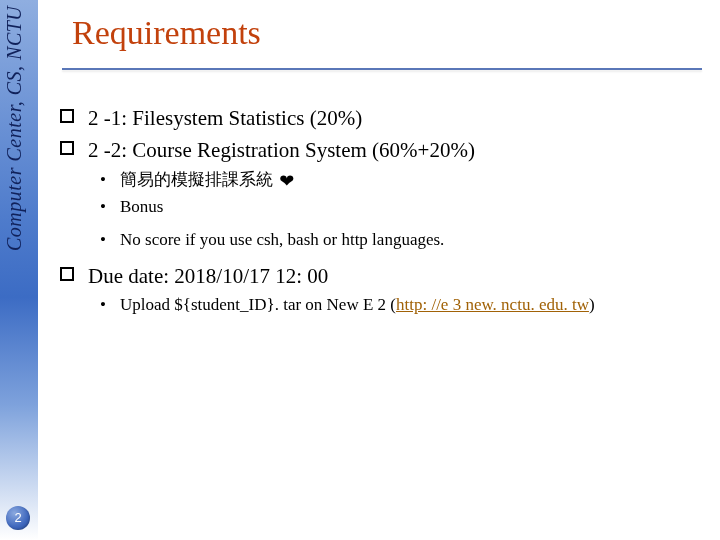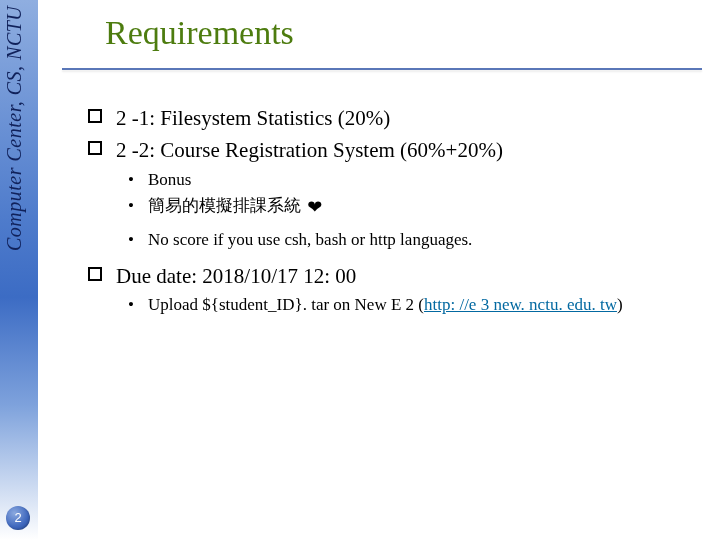--- a/index.html
+++ b/index.html
@@ -46,36 +46,35 @@
     letter-spacing: 0.5px;
     white-space: nowrap;
     text-align: right;
     font-family: "Times New Roman", Times, serif;
   }
   .title {
     position: absolute;
     left: 72px;
     top: 14px;
     font-size: 34px;
-    color: #4d7c0f;
+    color: #c2410c;
     font-family: "Times New Roman", Times, serif;
-    margin-left: 33px;
   }
   .title-rule {
     position: absolute;
     left: 62px;
     top: 68px;
     width: 640px;
     height: 0;
     border-top: 2px solid #5a77b8;
     box-shadow: 0 2px 2px rgba(0,0,0,0.08);
   }
   .body {
     position: absolute;
-    left: 88px;
+    left: 60px;
     top: 104px;
     width: 620px;
     font-size: 21px;
     line-height: 1.35;
   }
   .box-bullet {
     position: relative;
     padding-left: 28px;
     margin-bottom: 4px;
   }
@@ -105,21 +104,21 @@
     top: 0;
     font-size: 17px;
   }
   .heart {
     color: #000;
     font-size: 18px;
     vertical-align: middle;
     padding-left: 2px;
   }
   .link {
-    color: #0369a1;
+    color: #a16207;
     text-decoration: underline;
     cursor: pointer;
   }
   .page-badge {
     position: absolute;
     left: 6px;
     bottom: 10px;
     width: 24px;
     height: 24px;
     border-radius: 50%;
@@ -142,25 +141,25 @@
 
   <div class="title">Requirements</div>
   <div class="title-rule"></div>
 
   <div class="body">
 
     <div class="box-bullet">2 -1: Filesystem Statistics (20%)</div>
 
     <div class="box-bullet">2 -2: Course Registration System (60%+20%)</div>
     <div class="sub-list">
-      <div class="sub-item">Bonus</div>
       <div class="sub-item">
         <span>簡易的模擬排課系統</span>
         <span class="heart">❤</span>
       </div>
+      <div class="sub-item">Bonus</div>
     </div>
 
 
     <div class="sub-list">
       <div class="sub-item">No score if you use csh, bash or http languages.</div>
     </div>
 
     <div class="box-bullet">Due date: 2018/10/17 12: 00</div>
     <div class="sub-list">
       <div class="sub-item">

